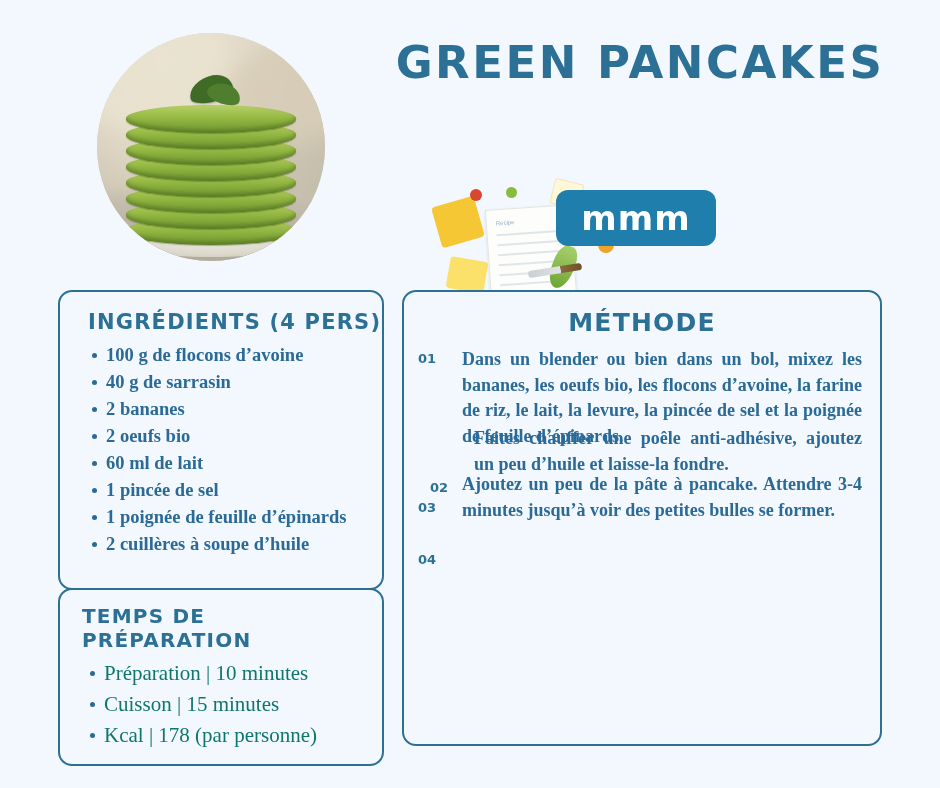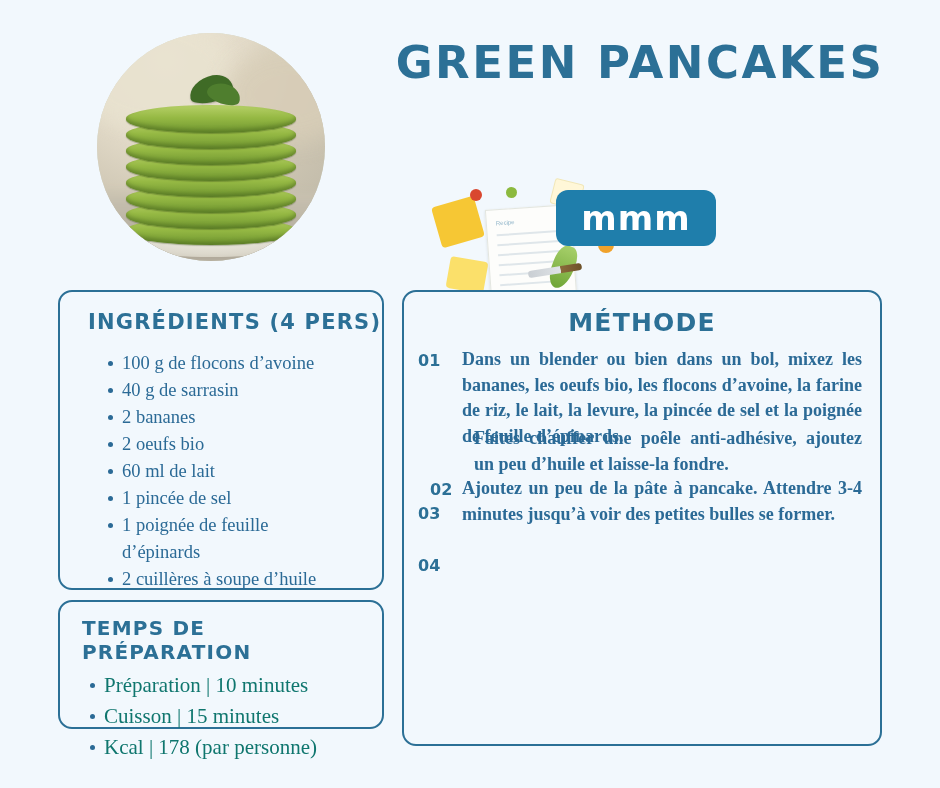--- a/index.html
+++ b/index.html
@@ -184,37 +184,38 @@
   .card-heading {
     font-family: "DejaVu Sans", sans-serif;
     font-weight: bold;
     letter-spacing: 1.2px;
     color: #2c7096;
   }
 
   #card-ingredients { left: 58px; top: 290px; width: 326px; height: 300px; }
   #ingredients-heading { margin: 18px 0 8px 28px; font-size: 21px; }
   #ingredients-list {
-    margin: 16px; padding: 0 18px 0 46px;
+    margin: 0; padding: 0 18px 0 46px;
     list-style: none;
+    font-weight: bold;
   }
   #ingredients-list li {
     position: relative;
     font-size: 18.5px;
     line-height: 27px;
     color: #2b6a96;
   }
   #ingredients-list li::before {
     content: "";
     position: absolute; left: -14px; top: 11px;
     width: 5px; height: 5px; border-radius: 50%;
     background: #2b6a96;
   }
 
-  #card-time { left: 58px; top: 600px; width: 326px; height: 129px; }
+  #card-time { left: 58px; top: 588px; width: 326px; height: 178px; }
   #time-heading { margin: 14px 0 6px 22px; font-size: 20px; }
   #time-list { margin: 0; padding: 0 16px 0 44px; list-style: none; }
   #time-list li {
     position: relative;
     font-size: 21px;
     line-height: 31px;
     color: #0f766e;
   }
   #time-list li::before {
     content: "";
@@ -235,21 +236,21 @@
   }
   .step {
     display: flex;
     align-items: flex-start;
     gap: 10px;
   }
   .step-num {
     flex: 0 0 34px;
     font-family: "DejaVu Sans", sans-serif;
     font-weight: bold;
-    font-size: 16px;
+    font-size: 13px;
     color: #2c7096;
     padding-top: 2px;
   }
   .step-text {
     flex: 1 1 auto;
     font-size: 18px;
     line-height: 25.5px;
     color: #2b6a96;
     text-align: justify;
     text-justify: inter-word;

